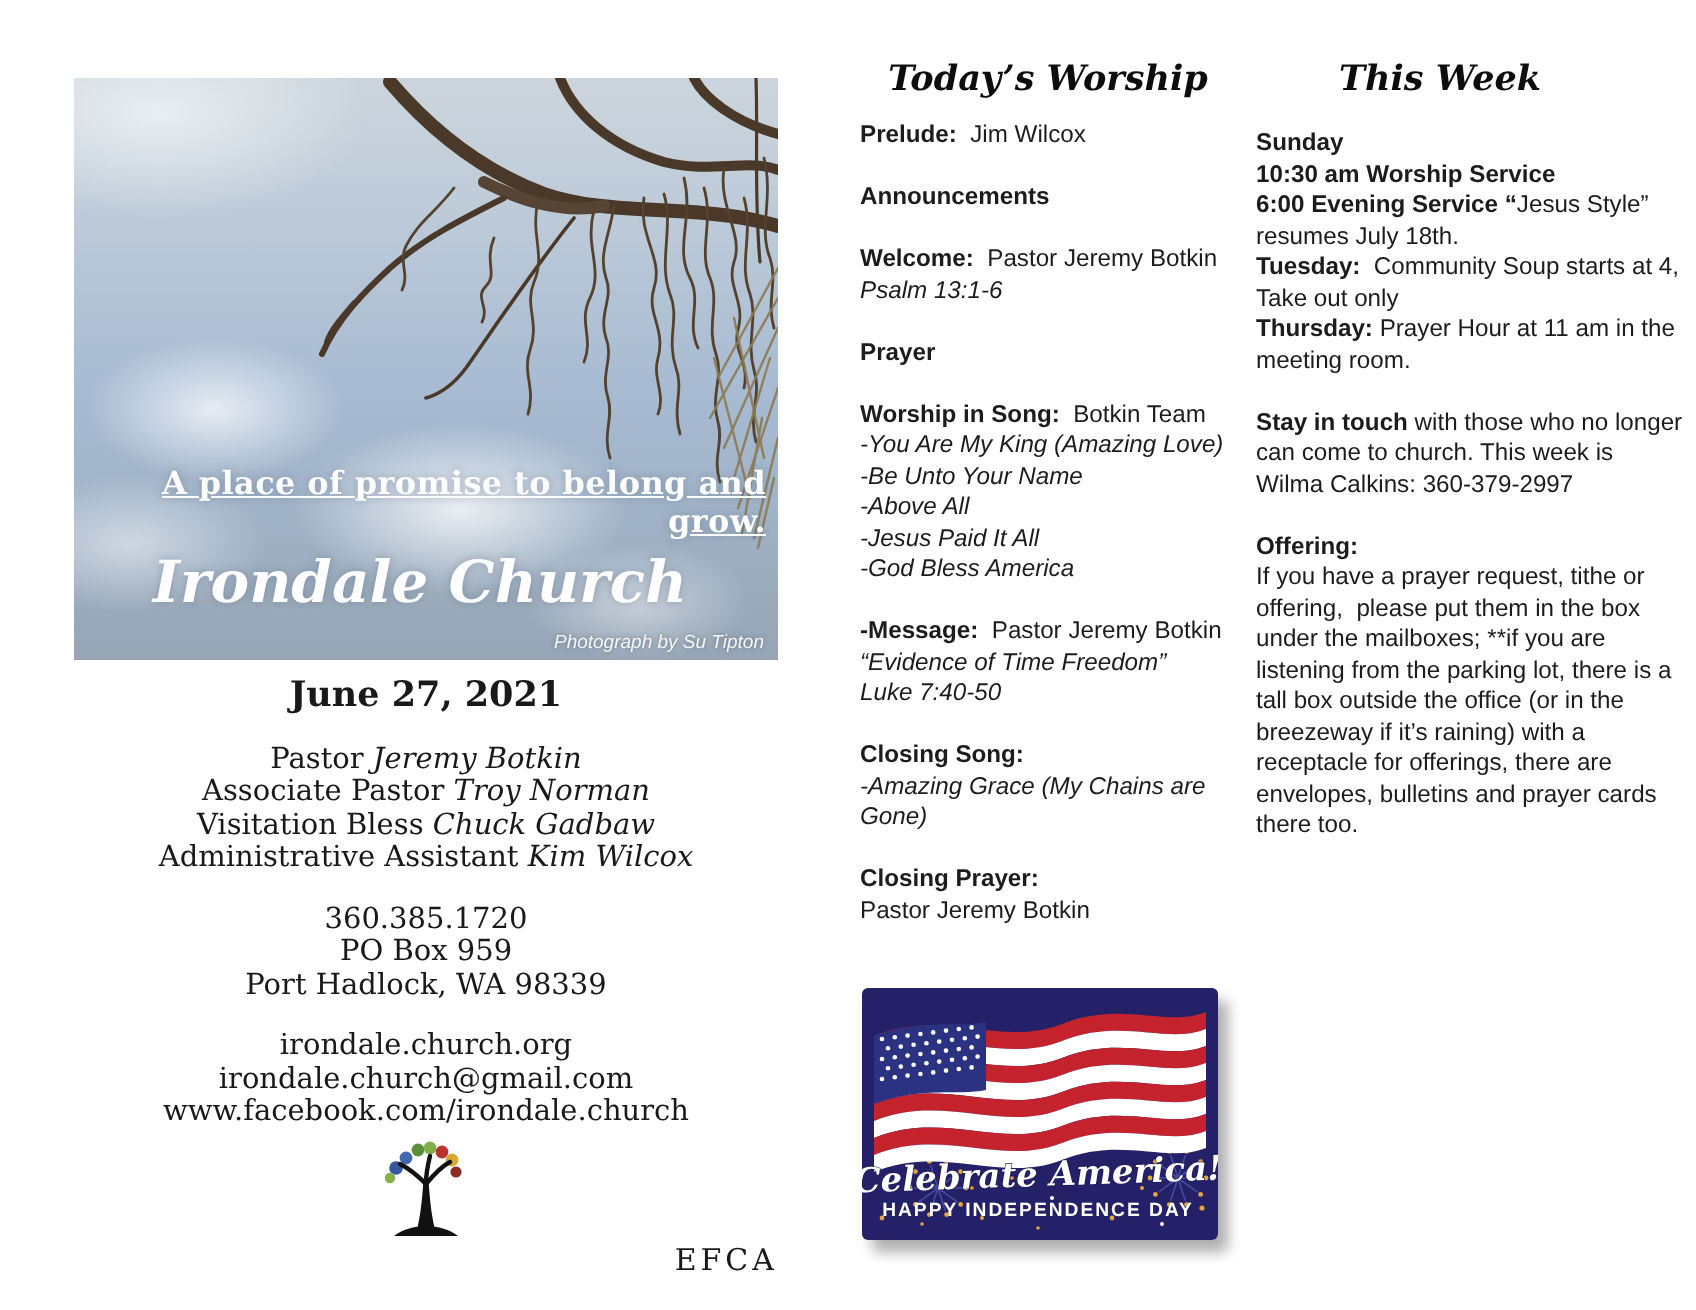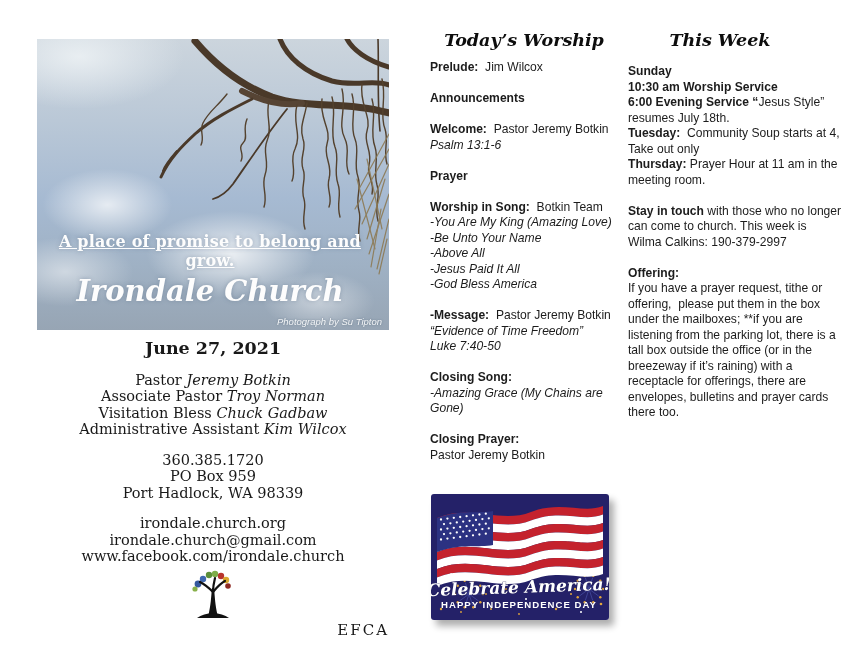--- a/index.html
+++ b/index.html
@@ -14,21 +14,21 @@
     background:
       radial-gradient(ellipse 90px 50px at 20% 57%, rgba(255,255,255,.72), rgba(255,255,255,0) 72%),
       radial-gradient(ellipse 120px 62px at 55% 74%, rgba(255,255,255,.78), rgba(255,255,255,0) 70%),
       radial-gradient(ellipse 80px 42px at 80% 90%, rgba(255,255,255,.45), rgba(255,255,255,0) 70%),
       radial-gradient(ellipse 95px 48px at 8% 80%, rgba(255,255,255,.5), rgba(255,255,255,0) 72%),
       radial-gradient(ellipse 140px 70px at 12% 6%, rgba(236,241,244,.9), rgba(236,241,244,0) 75%),
       linear-gradient(180deg,#ccd5dd 0%,#bac8d7 28%,#a6bad2 55%,#9fb1c4 78%,#97a5b4 100%);
   }
   .photo svg { position:absolute; left:0; top:0; }
   .photo-tagline {
-    position:absolute; left:0; right:6px; bottom:60px; text-align:center;
+    position:absolute; left:0; right:6px; bottom:60px; text-align:right;
     font-family:"DejaVu Serif",serif; font-weight:bold; font-size:16px;
     color:#fdfdfd; text-decoration:underline; letter-spacing:.2px;
     text-shadow:0 0 4px rgba(90,110,135,.45);
   }
   .photo-title {
     position:absolute; left:0; right:6px; bottom:22px; text-align:center;
     font-family:"DejaVu Serif",serif; font-weight:bold; font-style:italic;
     font-size:29px; color:#fdfdfd; text-shadow:0 0 4px rgba(90,110,135,.45);
   }
   .photo-credit {
@@ -205,21 +205,21 @@
   <div class="col-heading">This Week</div>
   <div id="week-body">
       <div class="block">
         <div class="line"><span class="b">Sunday</span></div>
         <div class="line"><span class="b">10:30 am Worship Service</span></div>
         <div class="line"><span class="b">6:00 Evening Service “</span><span>Jesus Style” resumes July 18th.</span></div>
         <div class="line"><span class="b">Tuesday:</span><span>  Community Soup starts at 4, Take out only</span></div>
         <div class="line"><span class="b">Thursday:</span><span> Prayer Hour at 11 am in the meeting room.</span></div>
       </div>
       <div class="block">
-        <div class="line"><span class="b">Stay in touch</span><span> with those who no longer can come to church. This week is Wilma Calkins: 190-379-2997</span></div>
+        <div class="line"><span class="b">Stay in touch</span><span> with those who no longer can come to church. This week is Wilma Calkins: 360-379-2997</span></div>
       </div>
       <div class="block">
         <div class="line"><span class="b">Offering:</span></div>
         <div class="line"><span>If you have a prayer request, tithe or offering,  please put them in the box under the mailboxes; **if you are listening from the parking lot, there is a tall box outside the office (or in the breezeway if it’s raining) with a receptacle for offerings, there are envelopes, bulletins and prayer cards there too.</span></div>
       </div>
     </div>
 </div>
 
 <div class="flag-card">
   <svg id="flag-svg" width="178" height="126" viewBox="0 0 178 126">

